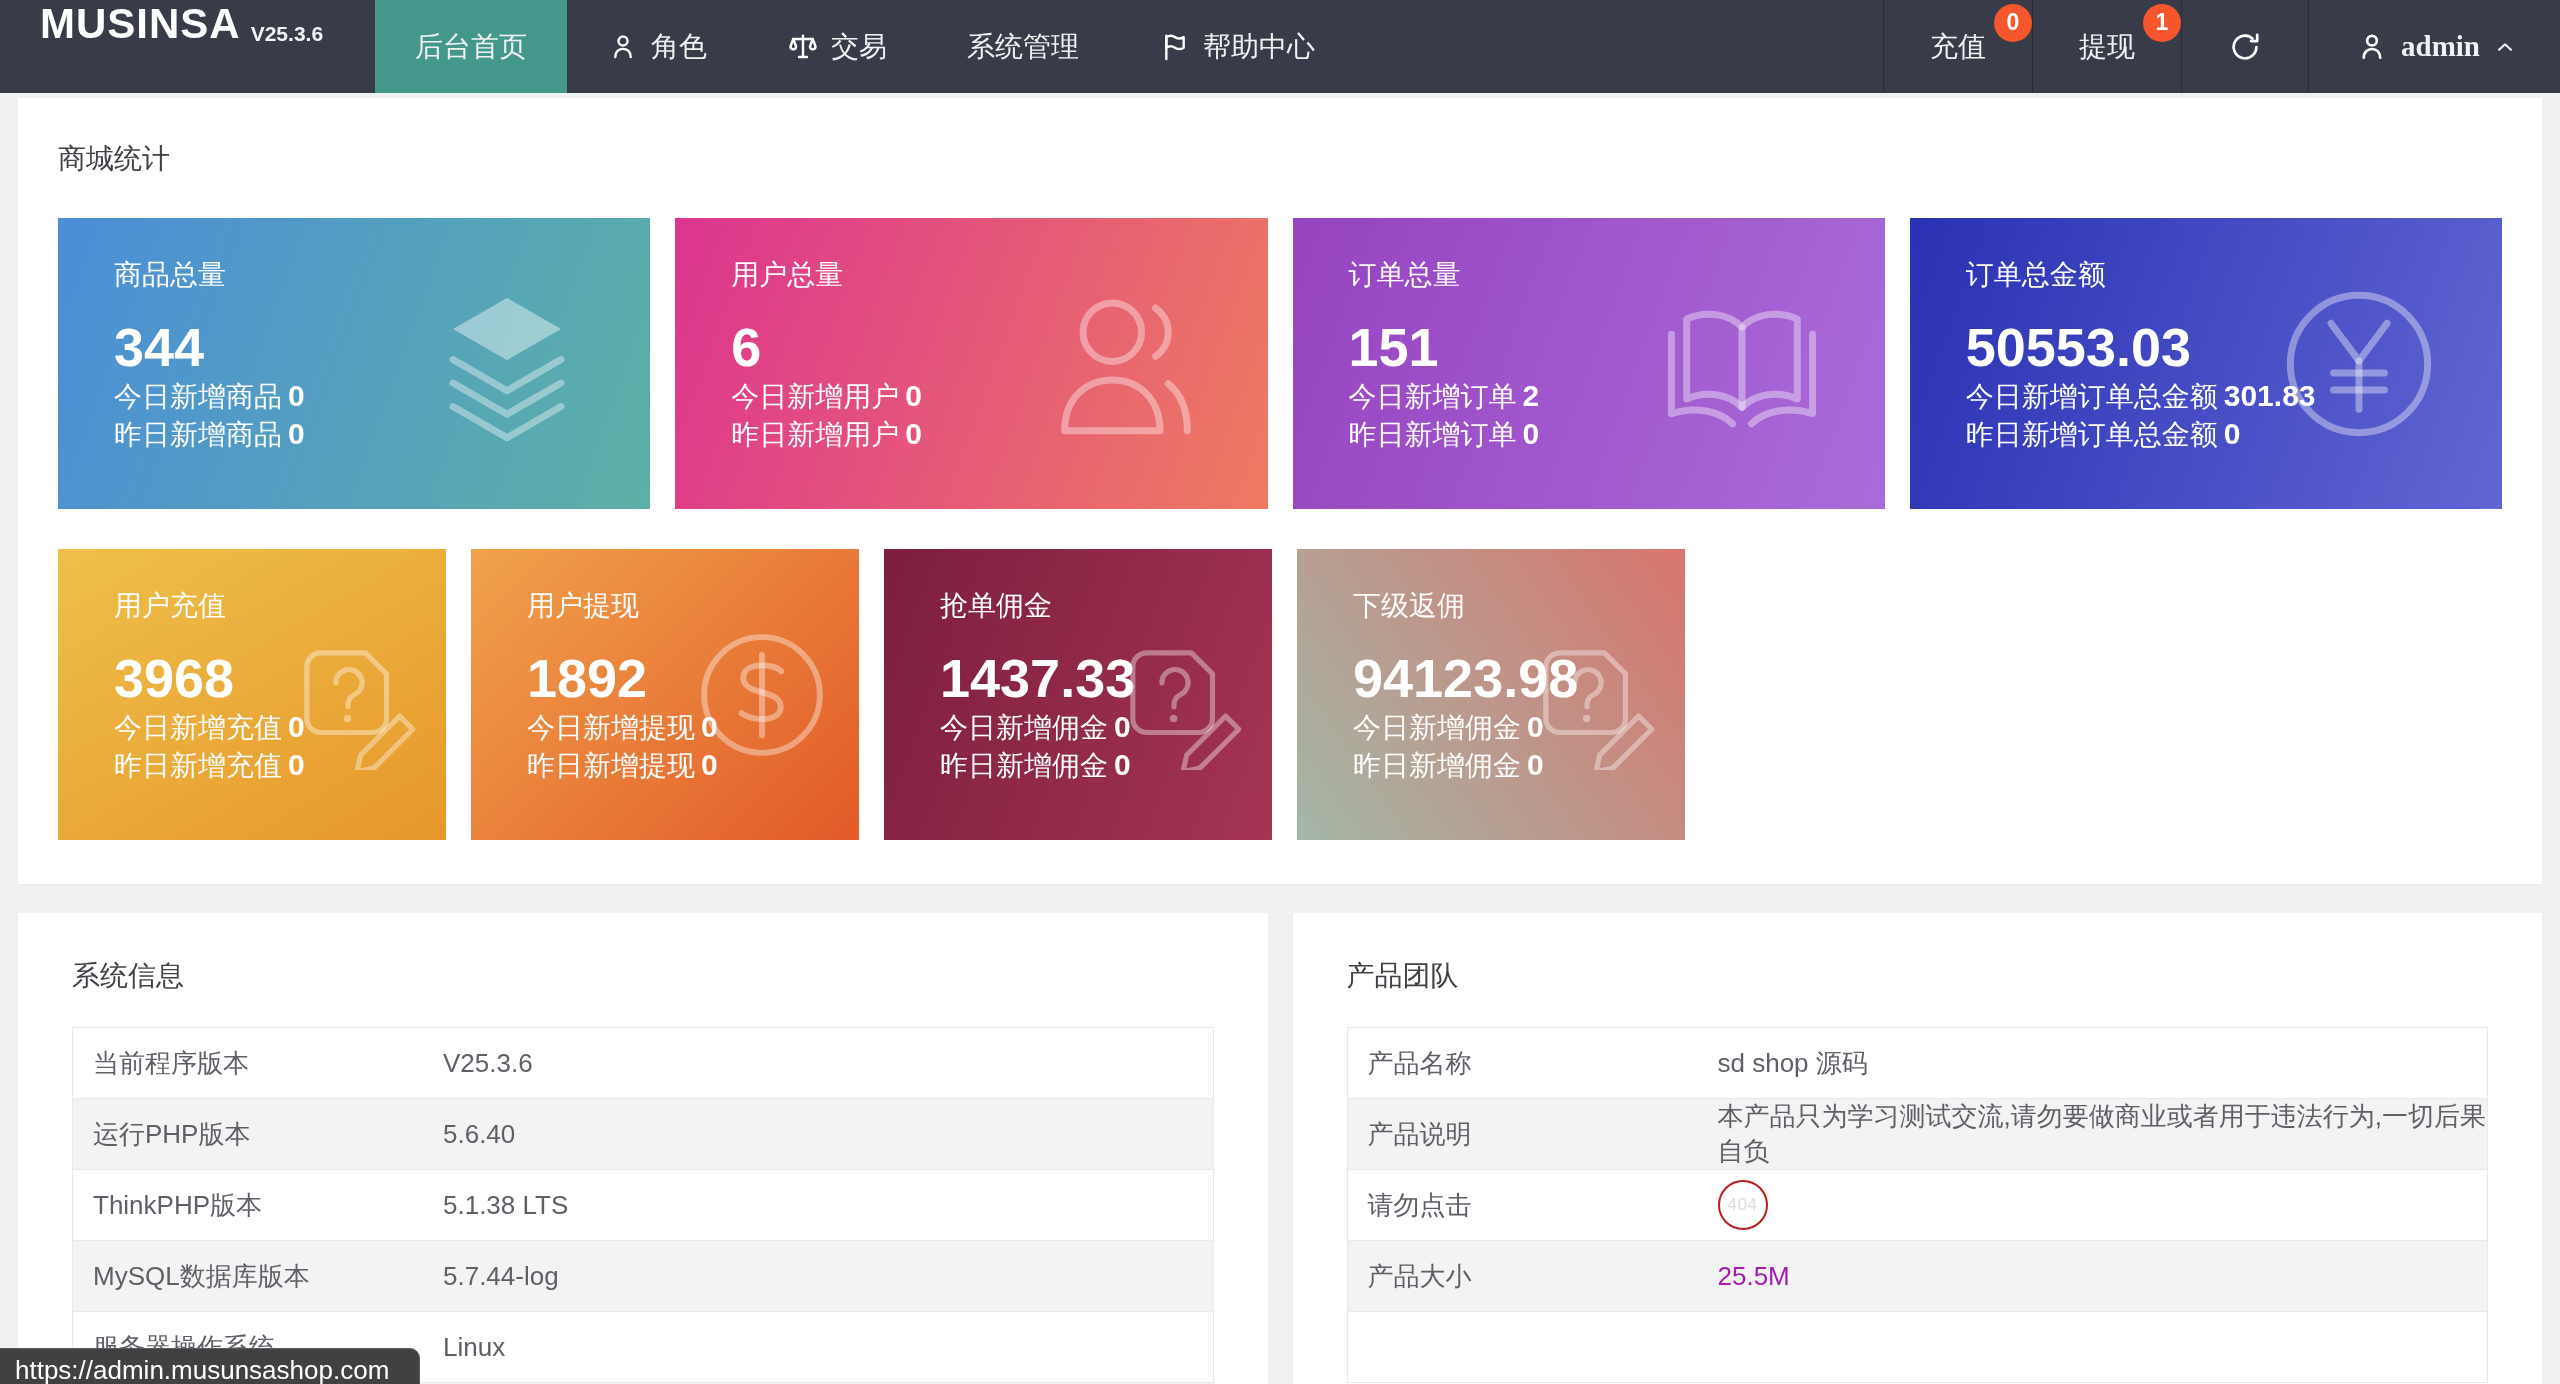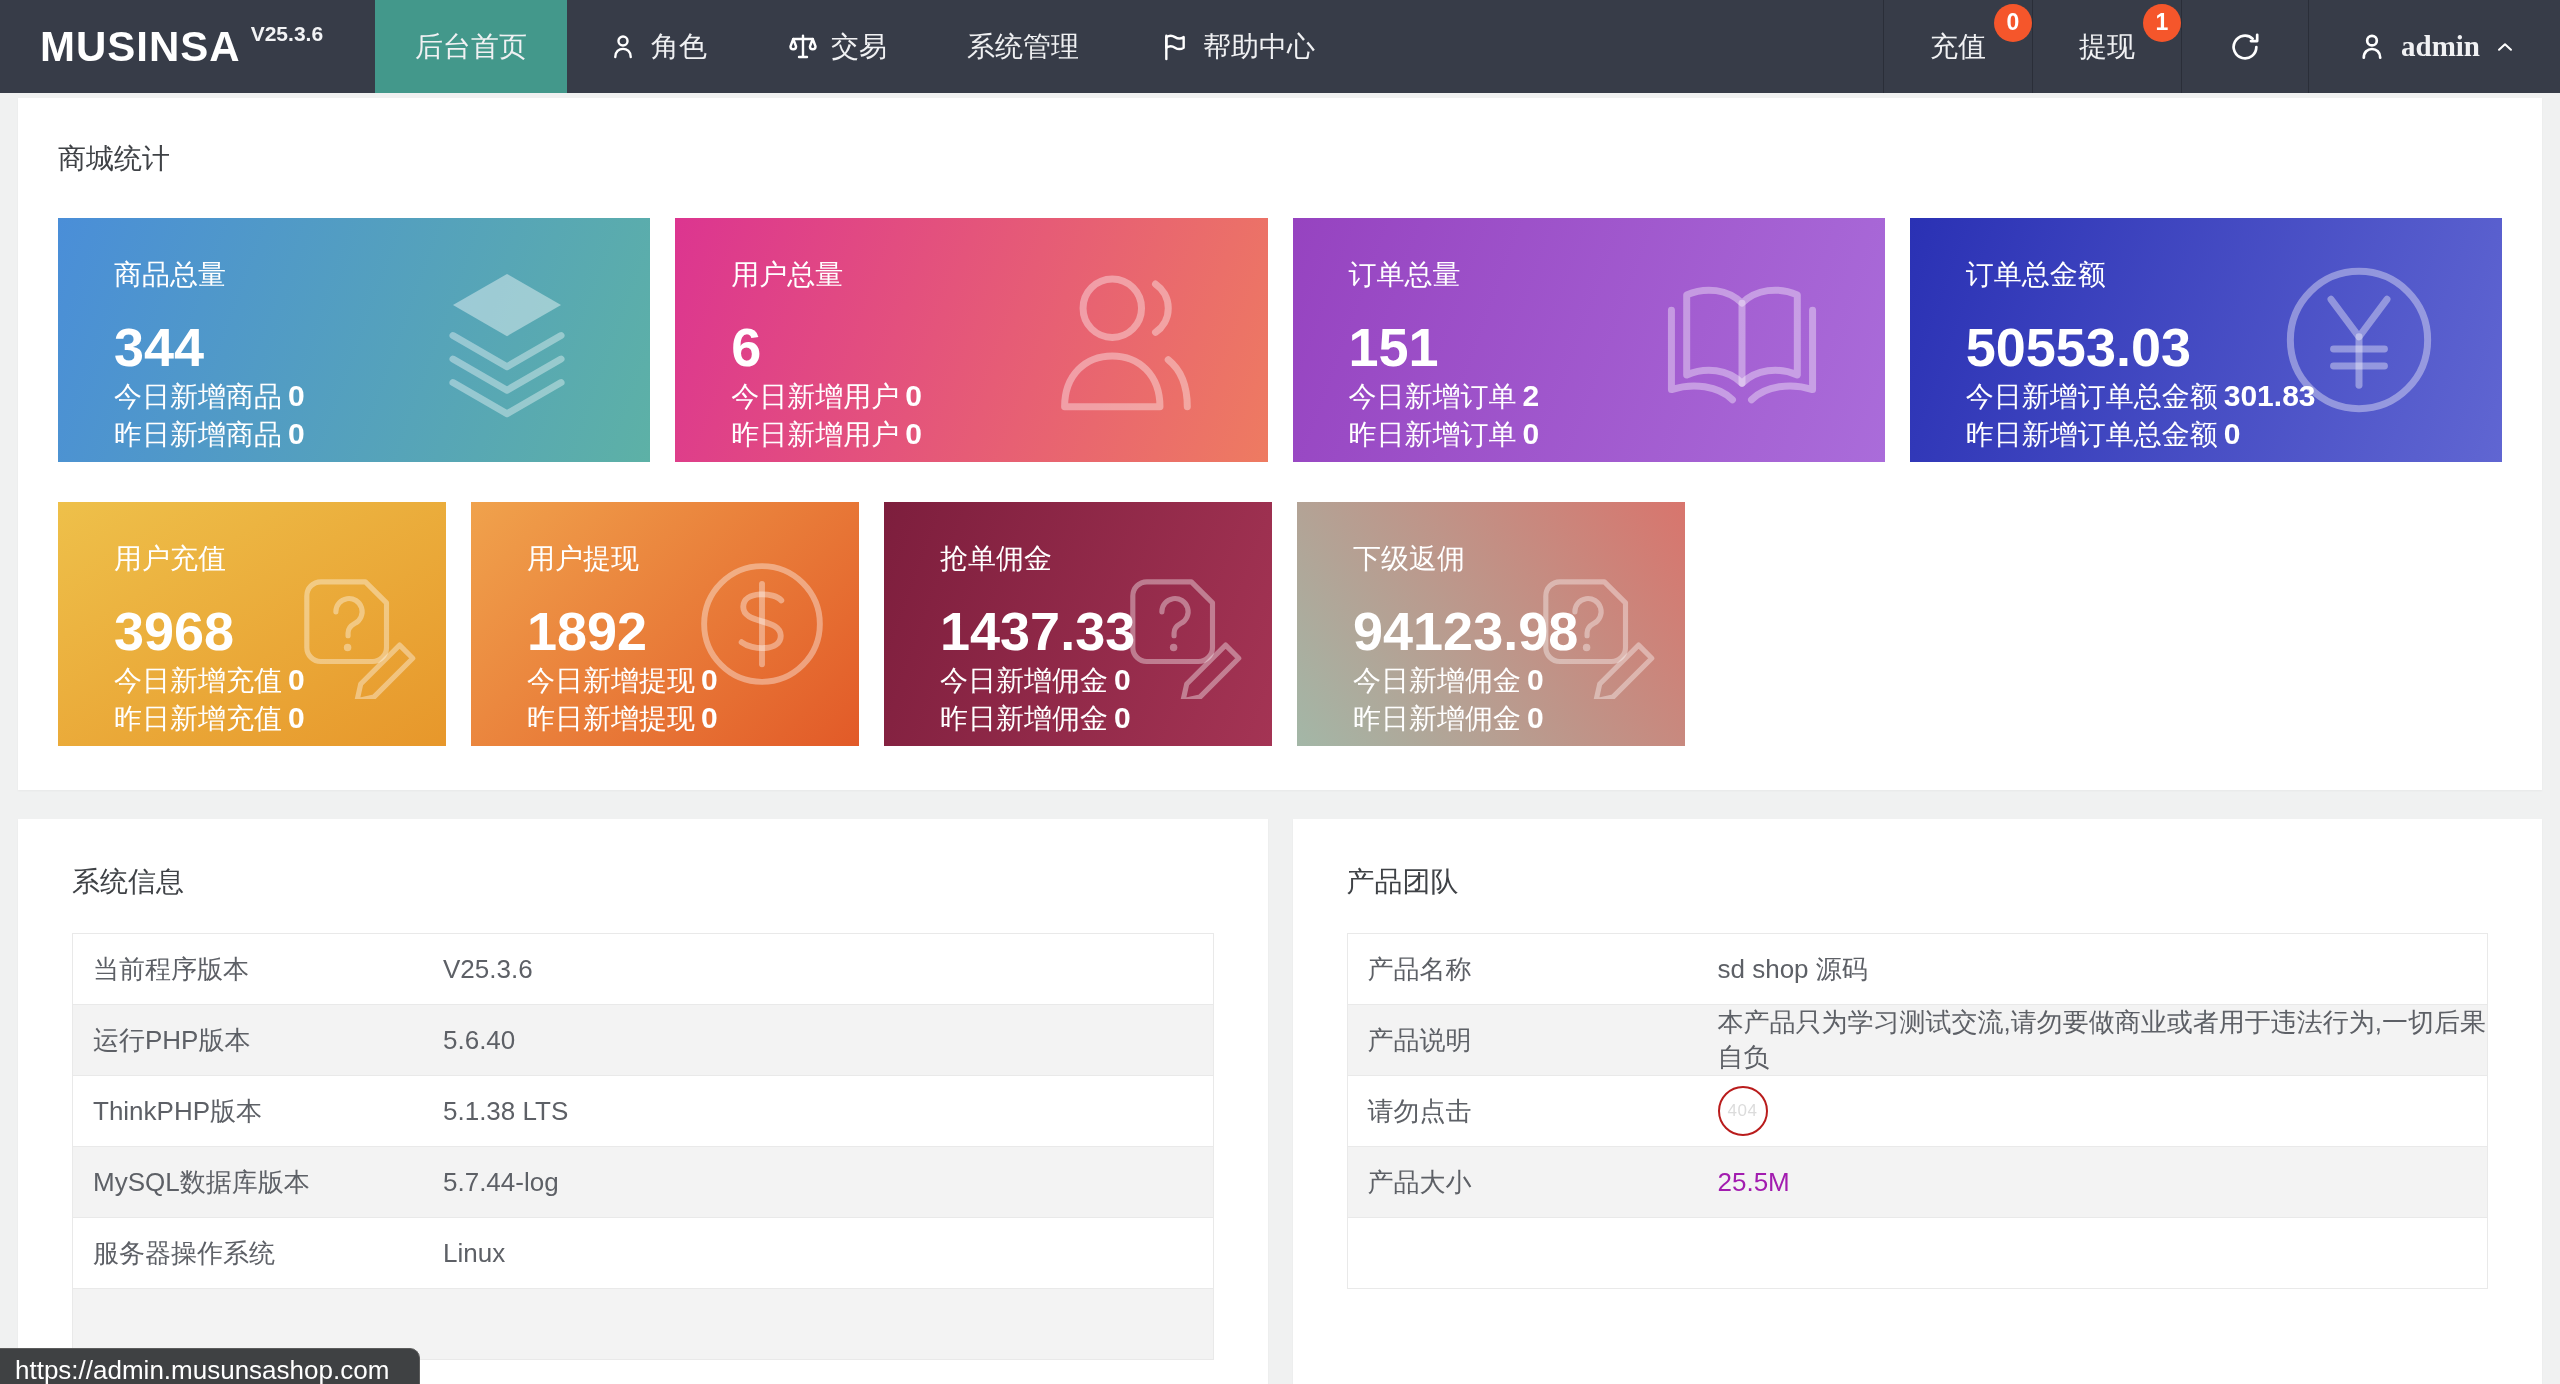--- a/index.html
+++ b/index.html
@@ -6,21 +6,21 @@
   body{
     width:2560px;height:1384px;overflow:hidden;position:relative;
     background:#f0f1f1;
     font-family:"Liberation Sans","DejaVu Sans",sans-serif;
     -webkit-font-smoothing:antialiased;
   }
   
   .navbar{
     height:93px;background:#373c48;display:flex;align-items:stretch;color:#fff;
   }
-  .brand{display:flex;align-items:center;padding:0 52px 0 40px;}
+  .brand{display:flex;padding:0 52px 0 40px;}
   .brand .logo{font-size:42px;font-weight:700;letter-spacing:1px;color:#fff;}
   .brand .ver{font-size:21px;font-weight:600;margin-left:10px;align-self:flex-start;margin-top:22px;color:#f2f3f5;}
   .nav-items{display:flex;align-items:stretch;}
   .nav-item{
     display:flex;align-items:center;gap:12px;padding:0 40px;font-size:28px;color:#f0f1f3;cursor:pointer;
   }
   .nav-item.active{background:#43988b;}
   .nav-item svg{width:32px;height:32px;stroke:#fff;fill:none;stroke-width:1.8;stroke-linecap:round;stroke-linejoin:round;}
   .nav-spacer{flex:1;}
   .nav-right{display:flex;align-items:stretch;}
@@ -37,21 +37,21 @@
   .admin-cell{gap:12px;padding-right:42px;}
   .admin-name{font-weight:700;font-size:29px;font-family:Liberation Serif, serif;}
   .chev{width:26px !important;height:26px !important;}
   
   .panel{background:#fff;margin:0 18px;box-shadow:0 1px 2px rgba(0,0,0,.04);}
   .stats-panel{margin-top:5px;padding:34px 40px 44px 40px;}
   .section-title{font-size:28px;color:#3f4246;margin:8px 0 0 0;}
   
   .cards-row{display:flex;gap:25px;margin-top:40px;}
   .card{
-    position:relative;height:244px;color:#fff;overflow:hidden;
+    position:relative;height:291px;color:#fff;overflow:hidden;
     padding:0 0 0 56px;box-sizing:border-box;
   }
   .card.lg{flex:1 1 0;}
   .card.sm{width:388px;flex:0 0 388px;}
   .card-title{font-size:28px;margin-top:38px;position:relative;z-index:1;}
   .card-value{font-size:54px;font-weight:700;margin-top:22px;white-space:nowrap;position:relative;z-index:1;}
   .card-line{font-size:28px;white-space:nowrap;position:relative;z-index:1;}
   .card-line b{font-size:30px;font-weight:700;margin-left:6px;}
   .card-icon{
     position:absolute;right:54px;top:50%;transform:translateY(-50%);

